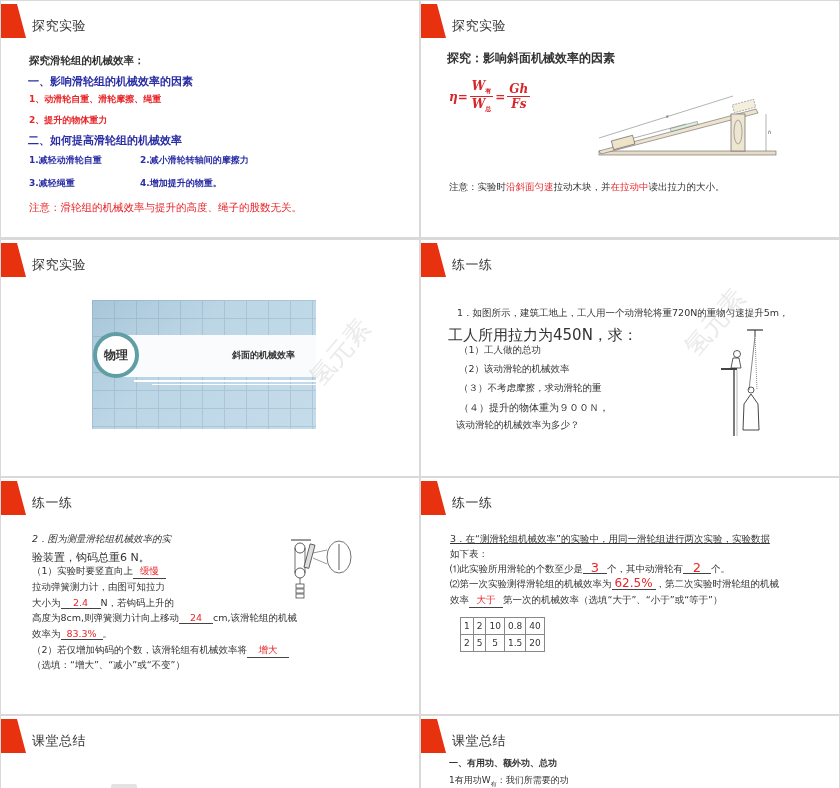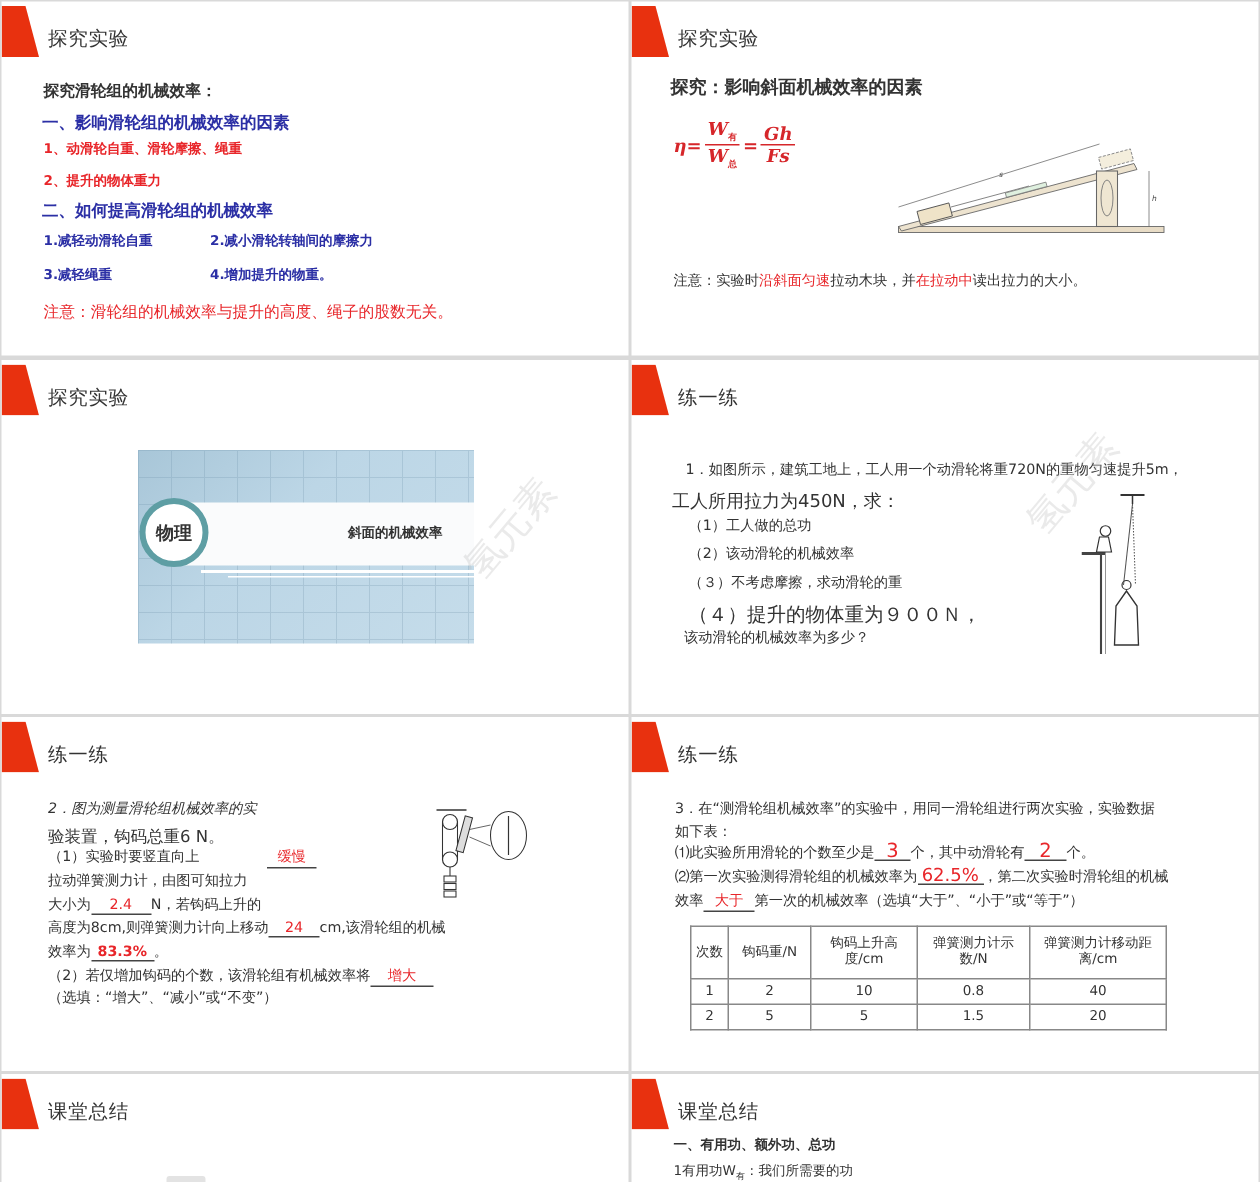--- a/index.html
+++ b/index.html
@@ -149,25 +149,25 @@
     <div class="circle">物理</div>
     <div class="cap">斜面的机械效率</div>
   </div>
   <div class="watermark" style="left:300px;top:95px;">氢元素</div>
 </div>
 
 <div class="slide s4">
   <div class="flag"></div>
   <div class="title">练一练</div>
   <div class="t" style="left:36px;top:67px;font-size:9.5px;">1．如图所示，建筑工地上，工人用一个动滑轮将重720N的重物匀速提升5m，</div>
-  <div class="t" style="left:27px;top:86px;font-size:12px;">工人所用拉力为450N，求：</div>
+  <div class="t" style="left:27px;top:86px;font-size:15px;">工人所用拉力为450N，求：</div>
   <div class="t" style="left:38px;top:104px;font-size:9.5px;">（1）工人做的总功</div>
   <div class="t" style="left:38px;top:123px;font-size:9.5px;">（2）该动滑轮的机械效率</div>
   <div class="t" style="left:38px;top:142px;font-size:9.5px;">（３）不考虑摩擦，求动滑轮的重</div>
-  <div class="t" style="left:38px;top:161px;font-size:13px;">（４）提升的物体重为９００Ｎ，</div>
+  <div class="t" style="left:38px;top:161px;font-size:10px;">（４）提升的物体重为９００Ｎ，</div>
   <div class="t" style="left:35px;top:179px;font-size:9.5px;">该动滑轮的机械效率为多少？</div>
   <svg style="position:absolute;left:300px;top:88px;" width="45" height="110">
     <line x1="26" y1="2" x2="42" y2="2" stroke="#333" stroke-width="1.2"></line>
     <line x1="34" y1="2" x2="34" y2="8" stroke="#333" stroke-width="1"></line>
     <line x1="34" y1="8" x2="28" y2="62" stroke="#555" stroke-width="0.7"></line>
     <line x1="34" y1="8" x2="36" y2="62" stroke="#555" stroke-width="0.7" stroke-dasharray="1,1"></line>
     <rect x="0" y="40" width="16" height="2" fill="#444"></rect>
     <circle cx="16" cy="26" r="3.5" fill="none" stroke="#333" stroke-width="0.8"></circle>
     <path d="M12 30 L18 30 L20 40 L10 40 Z" fill="none" stroke="#333" stroke-width="0.8"></path>
     <line x1="13" y1="42" x2="13" y2="108" stroke="#444" stroke-width="1.4"></line>
@@ -176,25 +176,25 @@
     <path d="M30 66 L23 76 L22 102 L38 102 L37 76 Z" fill="#fff" stroke="#333" stroke-width="0.9"></path>
   </svg>
   <div class="watermark" style="left:255px;top:65px;">氢元素</div>
 </div>
 
 <div class="slide s5">
   <div class="flag"></div>
   <div class="title">练一练</div>
   <div class="t" style="left:31px;top:55px;font-size:9.5px;font-style:italic;">2．图为测量滑轮组机械效率的实</div>
   <div class="t" style="left:31px;top:72px;font-size:11px;">验装置，钩码总重6 N。</div>
-  <div class="t" style="left:31px;top:87px;font-size:9.5px;"><span>（1）实验时要竖直向上</span><span class="fill" style="width:33px;margin-left:45px;">缓慢</span></div>
+  <div class="t" style="left:31px;top:87px;font-size:9.5px;"><span>（1）实验时要竖直向上</span><span class="fill" style="width:33px;">缓慢</span></div>
   <div class="t" style="left:31px;top:103px;font-size:9.5px;">拉动弹簧测力计，由图可知拉力</div>
   <div class="t" style="left:31px;top:119px;font-size:9.5px;"><span>大小为</span><span class="fill" style="width:40px;">2.4</span><span>N，若钩码上升的</span></div>
   <div class="t" style="left:31px;top:134px;font-size:9.5px;"><span>高度为8cm,则弹簧测力计向上移动</span><span class="fill" style="width:34px;">24</span><span>cm,该滑轮组的机械</span></div>
-  <div class="t" style="left:31px;top:150px;font-size:9.5px;"><span>效率为</span><span class="fill" style="width:42px;font-weight:bold;">83.3%</span><span>。</span></div>
+  <div class="t" style="left:31px;top:150px;font-size:9.5px;"><span>效率为</span><span class="fill" style="width:42px;">83.3%</span><span>。</span></div>
   <div class="t" style="left:31px;top:166px;font-size:9.5px;"><span>（2）若仅增加钩码的个数，该滑轮组有机械效率将</span><span class="fill" style="width:42px;">增大</span></div>
   <div class="t" style="left:31px;top:181px;font-size:9.5px;">（选填：“增大”、“减小”或“不变”）</div>
   <svg style="position:absolute;left:288px;top:60px;" width="64" height="68">
     <line x1="2" y1="2" x2="22" y2="2" stroke="#333" stroke-width="1"></line>
     <circle cx="11" cy="10" r="5" fill="none" stroke="#333" stroke-width="0.8"></circle>
     <circle cx="11" cy="35" r="5" fill="none" stroke="#333" stroke-width="0.8"></circle>
     <line x1="6" y1="10" x2="6" y2="35" stroke="#333" stroke-width="0.7"></line>
     <line x1="16" y1="10" x2="16" y2="35" stroke="#333" stroke-width="0.7"></line>
     <rect x="18" y="6" width="5" height="24" fill="#ddd" stroke="#333" stroke-width="0.7" transform="rotate(15 20 18)"></rect>
     <line x1="11" y1="40" x2="11" y2="46" stroke="#333" stroke-width="0.7"></line>
@@ -204,34 +204,27 @@
     <ellipse cx="50" cy="19" rx="12" ry="16" fill="#fff" stroke="#333" stroke-width="0.7"></ellipse>
     <line x1="24" y1="15" x2="38" y2="12" stroke="#333" stroke-width="0.5"></line>
     <line x1="24" y1="20" x2="38" y2="26" stroke="#333" stroke-width="0.5"></line>
     <line x1="50" y1="6" x2="50" y2="32" stroke="#333" stroke-width="0.8"></line>
   </svg>
 </div>
 
 <div class="slide s6">
   <div class="flag"></div>
   <div class="title">练一练</div>
-  <div class="t" style="left:29px;top:55px;font-size:9.5px;">3．在“测滑轮组机械效率”的实验中，用同一滑轮组进行两次实验，实验数据</div>
+  <div class="t" style="left:29px;top:55px;font-size:9.5px;text-decoration:underline;">3．在“测滑轮组机械效率”的实验中，用同一滑轮组进行两次实验，实验数据</div>
   <div class="t" style="left:29px;top:70px;font-size:9.5px;">如下表：</div>
   <div class="t" style="left:29px;top:84px;font-size:9.5px;"><span>⑴此实验所用滑轮的个数至少是</span><span class="fill" style="width:24px;font-size:13px;line-height:11px;">3</span><span>个，其中动滑轮有</span><span class="fill" style="width:28px;font-size:13px;line-height:11px;">2</span><span>个。</span></div>
   <div class="t" style="left:29px;top:100px;font-size:9.5px;"><span>⑵第一次实验测得滑轮组的机械效率为</span><span class="fill" style="width:44px;font-size:12px;line-height:11px;">62.5%</span><span>，第二次实验时滑轮组的机械</span></div>
   <div class="t" style="left:29px;top:116px;font-size:9.5px;"><span>效率</span><span class="fill" style="width:34px;">大于</span><span>第一次的机械效率（选填“大于”、“小于”或“等于”）</span></div>
   <table class="data">
     <tbody>
-        <tr>
-      <th style="width:18px;">次数</th>
-      <th style="width:48px;">钩码重/N</th>
-      <th style="width:64px;">钩码上升高度/cm</th>
-      <th style="width:68px;">弹簧测力计示数/N</th>
-      <th style="width:84px;">弹簧测力计移动距离/cm</th>
-    </tr>
     <tr>
       <td>1</td>
       <td>2</td>
       <td>10</td>
       <td>0.8</td>
       <td>40</td>
     </tr>
     <tr>
       <td>2</td>
       <td>5</td>

